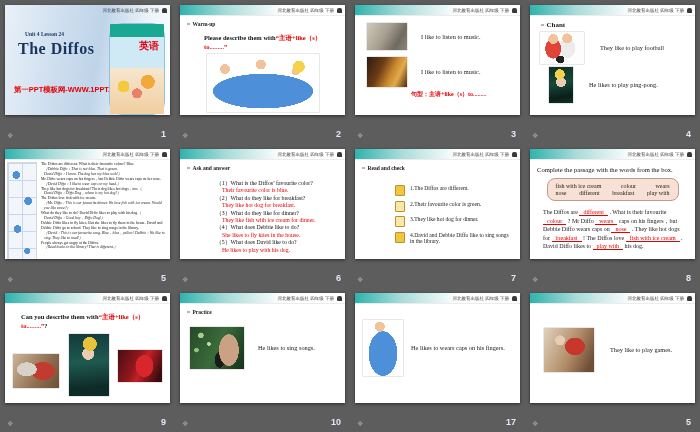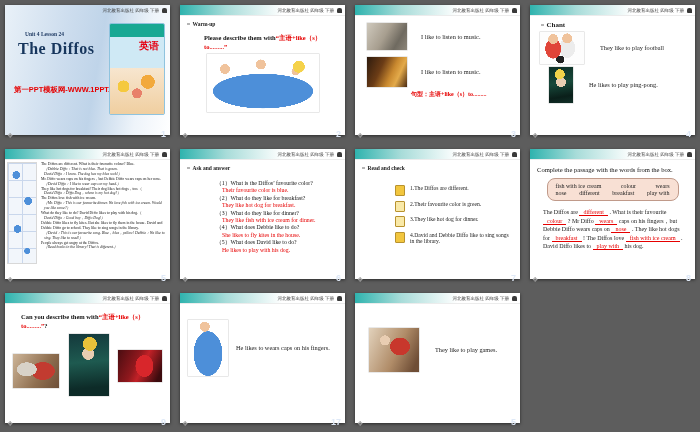--- a/index.html
+++ b/index.html
@@ -1,20 +1,20 @@
 <!DOCTYPE html>
 <html><head>
 <meta charset="utf-8">
 <style>
   html,body{margin:0;padding:0;}
   body{width:700px;height:432px;background:#5d5d5d;overflow:hidden;
        font-family:"Liberation Sans",sans-serif;}
   .grid{display:grid;grid-template-columns:repeat(4,175px);grid-template-rows:repeat(3,144px);width:700px;height:432px;}
   .cell{position:relative;}
-  .thumb{position:absolute;left:5px;top:5px;width:165px;height:130px;background:#fff;
+  .thumb{position:absolute;left:5px;top:5px;width:165px;height:110px;background:#fff;
          box-shadow:0 1px 3px rgba(0,0,0,.55);overflow:hidden;}
   .num{position:absolute;right:9px;bottom:5px;color:#dfe9f7;font-size:9px;font-weight:bold;}
   .tool{position:absolute;left:7px;bottom:5px;color:#9b9b9b;font-size:7px;line-height:7px;}
 
   
   .shead{height:10px;background:linear-gradient(90deg,#2fb3ae 0%,#a8dcd9 28%,#ffffff 62%);
          display:flex;align-items:center;justify-content:flex-end;gap:3px;padding-right:3px;
          border-bottom:1px solid #ececec;}
   .shead-text{font-size:4.5px;color:#333;white-space:nowrap;}
   .logo{width:5px;height:5px;background:#3a3a3a;border-radius:2px 2px 0 1px;flex:none;}
@@ -156,21 +156,21 @@
 
   
   .s1{background:linear-gradient(100deg,#e9f1f8 0%,#cdddee 35%,#bfd4e9 55%,#eef4fa 80%,#ffffff 100%);}
   .s1 .shead{background:transparent;border-bottom:none;}
   .s1 .unit{position:absolute;left:20px;top:26px;font-size:5.5px;color:#1f3a63;font-weight:bold;
             font-family:"Liberation Serif",serif;}
   .s1 .title{position:absolute;left:13px;top:35px;font-size:16px;color:#17365d;font-weight:bold;
              font-family:"Liberation Serif",serif;letter-spacing:.5px;}
   .s1 .wm{position:absolute;left:9px;top:80px;font-size:7.4px;color:#e60000;font-weight:bold;}
   .s1 .book{position:absolute;right:5px;top:18px;width:54px;height:90px;background:#cfe9f5;
-            border:1px solid #8fc3de;border-radius:2px;}
+            border:1px solid #8fc3de;border-radius:13px;}
   .book-band{height:13px;background:#18a893;border-radius:1px 1px 0 0;}
   .book-title{text-align:right;padding:2px 5px 0 0;color:#e60012;font-weight:bold;font-size:10px;
               font-family:"Liberation Serif",serif;}
   .book-art{position:absolute;left:0;bottom:0;width:100%;height:46px;
     background:
       radial-gradient(circle 6px at 25% 40%,#f5c93e 98%,transparent),
       radial-gradient(circle 7px at 70% 30%,#f2a93c 98%,transparent),
       radial-gradient(circle 5px at 50% 55%,#e8806a 98%,transparent),
       linear-gradient(180deg,#f7e6cf,#f0cfa0);}
 </style>
@@ -378,20 +378,38 @@
         <div class="artrow">
           <div class="art photo-boys-couch"></div>
           <div class="art photo-baby-pingpong"></div>
           <div class="art photo-football-stadium"></div>
         </div>
       </div>
       <span class="tool">❖</span>
       <span class="num">9</span>
     </div>
     <div class="cell">
+      <div class="thumb s10">
+        <div class="shead">
+          <span class="shead-text">河北教育出版社  四年级  下册</span>
+          <span class="logo"></span>
+        </div>
+        <div class="slabel">
+          <span class="bullet"></span>
+          <span class="slabel-text">Practice</span>
+        </div>
+        <div class="srow">
+          <div class="art photo-singer"></div>
+          <div class="rowtext">He likes  to sing songs.</div>
+        </div>
+      </div>
+      <span class="tool">❖</span>
+      <span class="num">10</span>
+    </div>
+    <div class="cell">
       <div class="thumb s11">
         <div class="shead">
           <span class="shead-text">河北教育出版社  四年级  下册</span>
           <span class="logo"></span>
         </div>
         <div class="srow">
           <div class="art cartoon-mr-diffo"></div>
           <div class="rowtext">He likes  to wears  caps on his fingers.</div>
         </div>
       </div>

